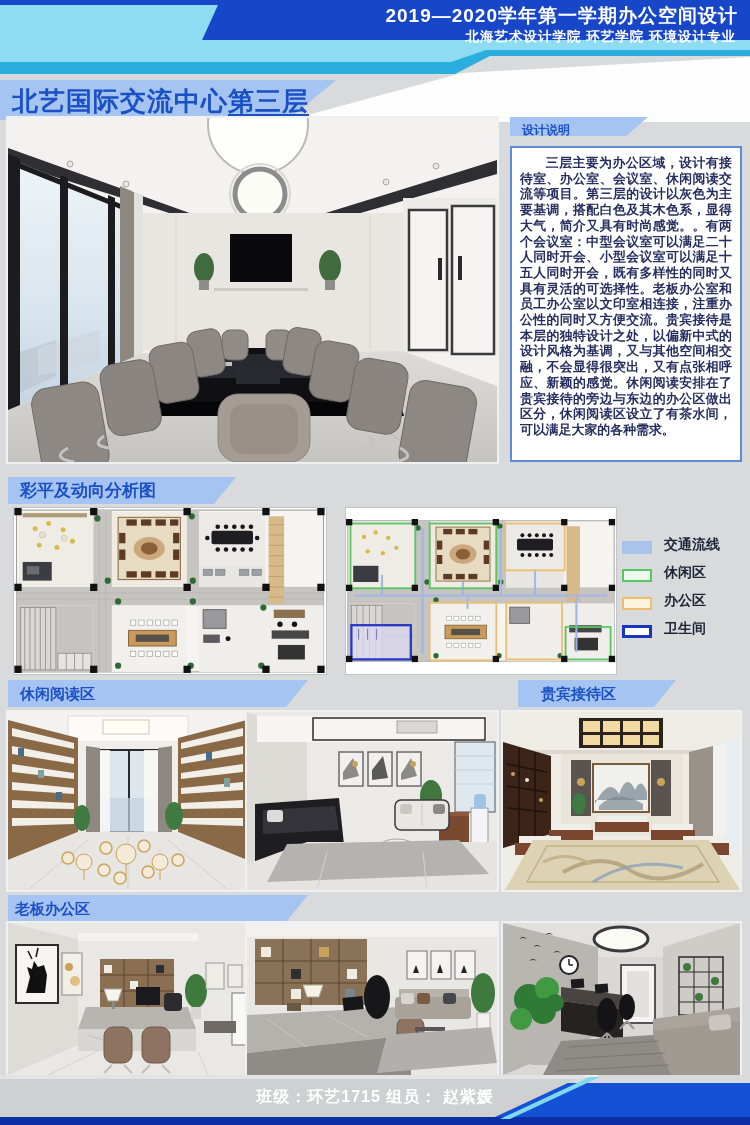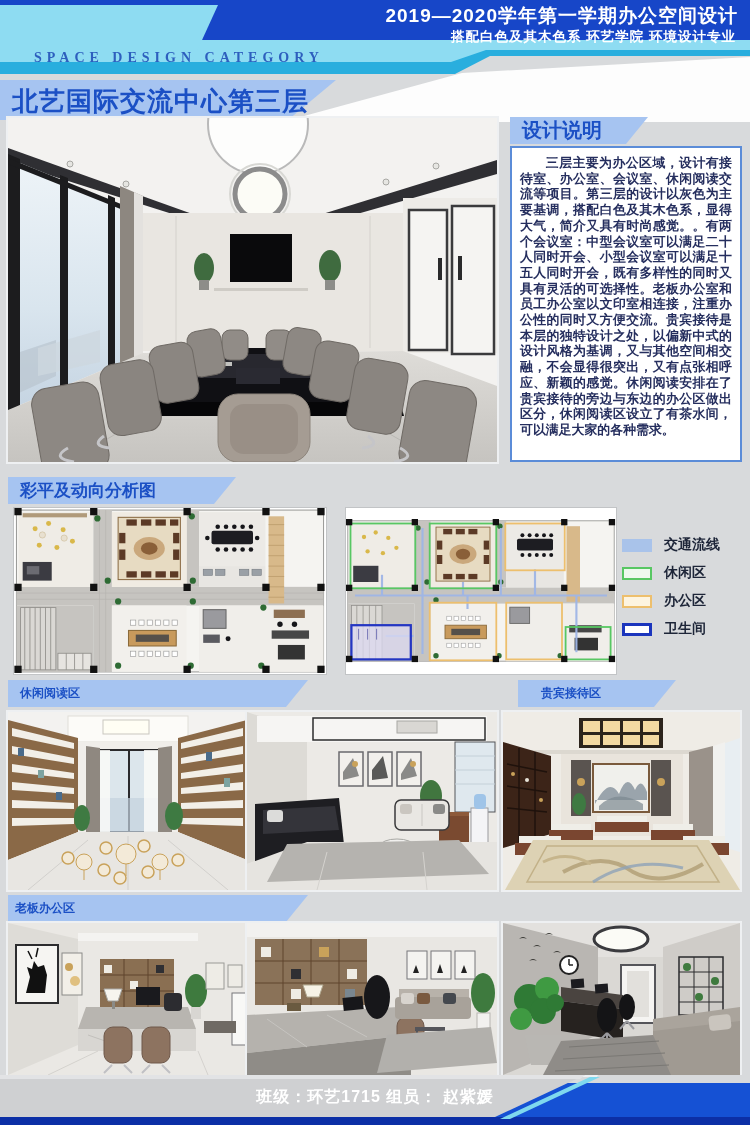--- a/index.html
+++ b/index.html
@@ -7,44 +7,44 @@
           font-family:"Liberation Sans","DejaVu Sans",sans-serif;overflow:hidden;}
   .abs{position:absolute;}
   
   .hdr-svg{left:0;top:0;width:750px;height:122px;}
   .hdr-title{left:30px;top:14px;font-size:33px;font-weight:bold;color:#1b50c5;letter-spacing:2px;}
   .hdr-sub{left:34px;top:50px;font-size:14px;font-weight:bold;color:#2d5fbe;letter-spacing:5px;
            font-family:"Liberation Serif","DejaVu Serif",serif;}
   .hdr-line1{right:12px;top:3px;font-size:19px;font-weight:bold;color:#ffffff;letter-spacing:1px;text-align:right;}
   .hdr-line2{right:14px;top:28px;font-size:13.5px;font-weight:bold;color:#ffffff;letter-spacing:1px;text-align:right;}
   .hdr-banner{left:12px;top:84px;font-size:26px;font-weight:bold;color:#1b50c5;letter-spacing:1px;}
-  .hdr-banner .em{text-underline-offset:4px;text-decoration-thickness:2.5px;margin-top:20px;}
+  .hdr-banner .em{text-decoration:underline;text-underline-offset:4px;text-decoration-thickness:2.5px;margin-top:20px;}
   
   .tag{background:#a6c4f1;color:#1b50c5;font-weight:bold;
        clip-path:polygon(0 0,100% 0,calc(100% - 22px) 100%,0 100%);}
   .tag-inner{padding:4px 0 4px 12px;}
   
-  .notes-label{left:510px;top:117px;width:138px;height:27px;font-size:20px;line-height:27px;}
+  .notes-label{left:510px;top:117px;width:138px;height:19px;font-size:12px;line-height:27px;}
   .notes-box{left:510px;top:146px;width:232px;height:316px;background:#ffffff;border:2px solid #5b8cd8;
              box-sizing:border-box;padding:7px 8px;overflow:hidden;}
   .notes-text{font-size:12.9px;line-height:15.7px;font-weight:600;color:#252e5e;
               text-align:justify;text-indent:2em;}
   
   .analysis-label{left:8px;top:477px;width:228px;height:27px;font-size:17px;line-height:27px;}
   .plan{background:#fff;box-shadow:0 0 0 1px #c2c4c6;}
   .legend{left:622px;top:536px;width:126px;}
-  .legend-item{display:flex;align-items:center;margin-bottom:10px;font-family:Liberation Serif, serif;}
+  .legend-item{display:flex;align-items:flex-end;margin-bottom:10px;font-family:Liberation Serif, serif;}
   .sw{width:30px;height:13px;margin-right:12px;box-sizing:border-box;flex:0 0 30px;}
   .sw0{background:#a9c3ea;}
   .sw1{background:#eef9ee;border:2px solid #58c763;}
   .sw2{background:#fdf4e0;border:2px solid #edbf6d;}
   .sw3{background:#ffffff;border:3px solid #1b35bd;}
   .legend-name{font-size:14px;font-weight:bold;color:#1d2538;}
   
-  .sec-label{height:27px;font-size:12px;line-height:27px;}
+  .sec-label{height:27px;font-size:15px;line-height:27px;}
   .sec-l1{left:8px;top:680px;width:300px;}
   .sec-r1{left:518px;top:680px;width:158px;}
   .sec-l2{left:8px;top:895px;width:300px;}
   .sec-r2{left:518px;top:895px;width:158px;}
   .photo{box-shadow:0 0 0 2px #eef0f2;overflow:hidden;background:#cfcfcf;}
   .photo svg{display:block;}
   
   .ftr-svg{left:0;top:1075px;width:750px;height:50px;}
   .ftr-text{left:0;top:1087px;width:750px;text-align:center;font-size:16px;font-weight:bold;
             color:#ffffff;letter-spacing:1px;}
@@ -55,23 +55,22 @@
 <div class="poster">
 
   <svg class="abs hdr-svg" viewBox="0 0 750 122">
     <rect x="0" y="0" width="750" height="50" fill="#1746c8"></rect>
     <polygon points="0,50 750,50 750,56 490,56 455,74 0,74" fill="#29aede"></polygon>
     <polygon points="0,40 750,40 750,50 486,50 451,62 0,62" fill="#8edcf2"></polygon>
     <polygon points="462,73 750,57 750,122 282,122" fill="#fdfdfd"></polygon>
     <polygon points="0,5 218,5 192,62 0,62" fill="#8edcf2"></polygon>
     <polygon points="0,80 336,80 288,120 0,120" fill="#a6c4f1"></polygon>
   </svg>
-  <div class="abs hdr-sub">SPACE DESIGN CATEGORY</div>
   <div class="abs hdr-line1">2019—2020学年第一学期办公空间设计</div>
-  <div class="abs hdr-line2">搭配白色及其木色系 环艺学院 环境设计专业</div>
+  <div class="abs hdr-line2">北海艺术设计学院 环艺学院 环境设计专业</div>
   <div class="abs hdr-banner"><span>北艺国际交流中心</span><span class="em">第三层</span></div>
 
   <div class="abs photo" style="left:8px;top:118px;width:489px;height:344px;">
     <svg width="489" height="344" viewBox="0 0 489 344">
       <defs>
         <linearGradient id="sky" x1="0" y1="0" x2="0" y2="1">
           <stop offset="0" stop-color="#eef4f8"></stop>
             <stop offset="0.6" stop-color="#d9e5ee"></stop>
             <stop offset="1" stop-color="#c5d4e2"></stop>
         </linearGradient>

